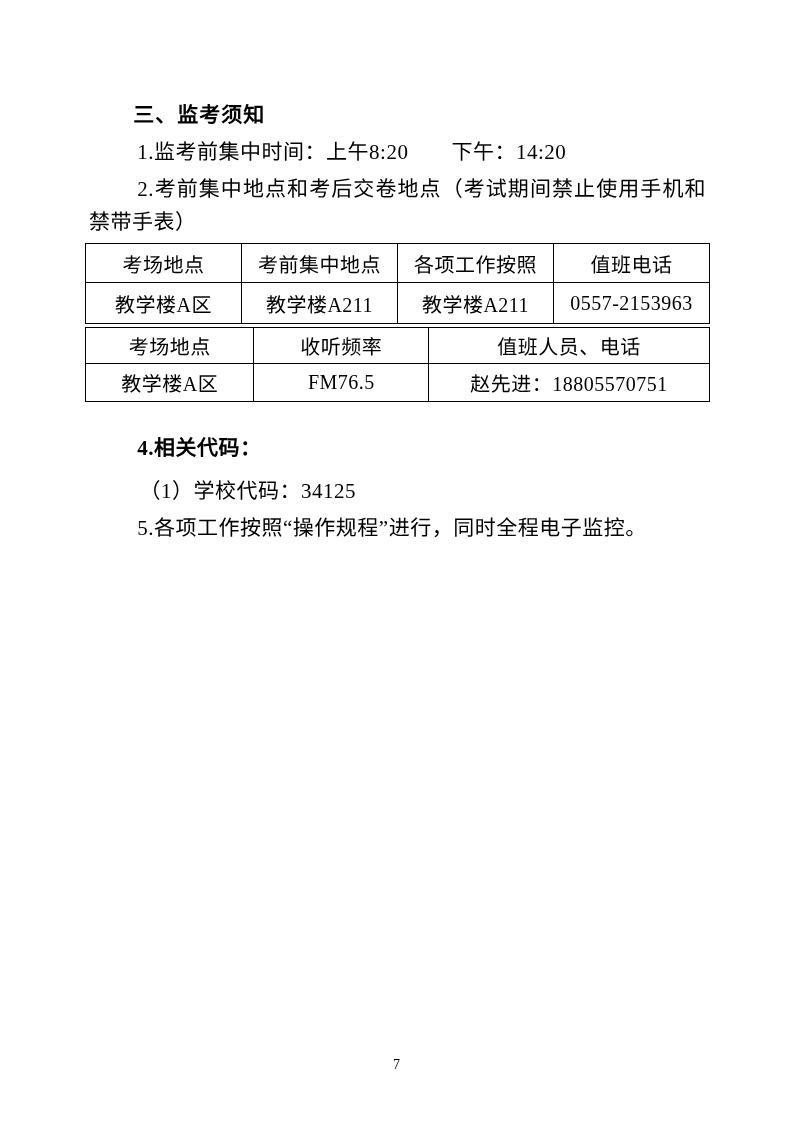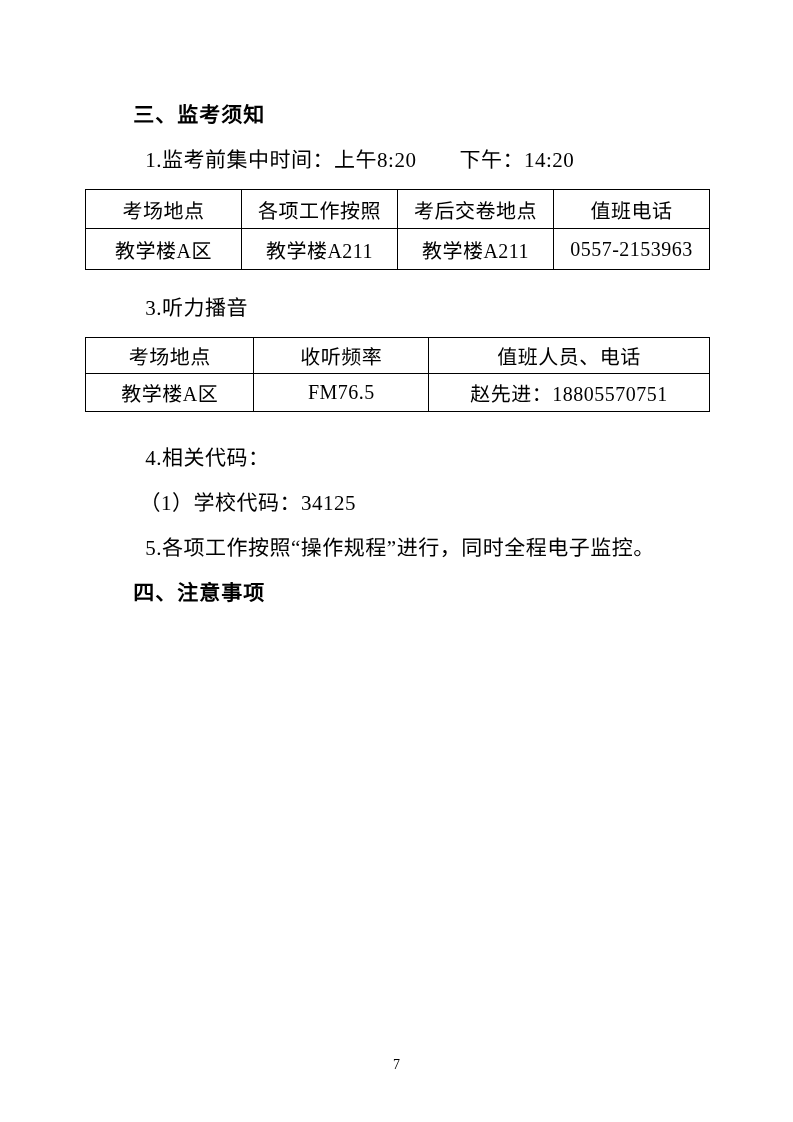--- a/index.html
+++ b/index.html
@@ -13,21 +13,21 @@
     color: #000000;
   }
   .page {
     box-sizing: border-box;
     width: 793px;
     height: 948px;
     padding: 99px 83px 0 85px;
     position: relative;
   }
   .para {
-    margin: 12px;
+    margin: 4px;
     font-size: 21px;
     line-height: 33px;
     text-align: justify;
     text-indent: 2.3em;
     letter-spacing: 0.5px;
   }
   .heading {
     margin: 0;
     font-size: 21px;
     line-height: 33px;
@@ -56,59 +56,59 @@
     padding: 0;
     letter-spacing: 0.5px;
   }
   #assembly-table { margin-top: 0; }
   #assembly-table td { height: 38px; }
   #assembly-table tr.data-row td { height: 40px; }
   #listening-para { margin-top: 22px; }
   #listening-table { margin-top: 3px; }
   #listening-table td { height: 35px; }
   #listening-table tr.data-row td { height: 37px; }
-  #codes-para { margin-top: 30px; }
+  #codes-para { margin-top: 30px; font-weight: bold; }
   .footer-pagenum {
     position: absolute;
     left: 0;
     right: 0;
     top: 1056px;
     text-align: center;
     font-size: 14px;
     line-height: 18px;
   }
 </style>
 </head>
 <body>
 
 <div class="page">
 
   <h2 class="heading">三、监考须知</h2>
 
   <p class="para">1.监考前集中时间：上午8:20　　下午：14:20</p>
 
+  <p class="para">2.考前集中地点和考后交卷地点（考试期间禁止使用手机和禁带手表）</p>
 
   <table class="doc-table" id="assembly-table">
     <tbody>
       <tr class="header-row">
         <td>考场地点</td>
+        <td>考前集中地点</td>
         <td>各项工作按照</td>
-        <td>考后交卷地点</td>
         <td>值班电话</td>
       </tr>
       <tr class="data-row">
         <td>教学楼A区</td>
         <td>教学楼A211</td>
         <td>教学楼A211</td>
         <td>0557-2153963</td>
       </tr>
     </tbody>
   </table>
 
-  <p class="para" id="listening-para">3.听力播音</p>
 
   <table class="doc-table" id="listening-table">
     <colgroup>
       <col style="width:27%">
       <col style="width:28%">
       <col style="width:45%">
     </colgroup>
     <tbody>
       <tr class="header-row">
         <td>考场地点</td>
@@ -123,20 +123,19 @@
     </tbody>
   </table>
 
   <p class="para" id="codes-para">4.相关代码：</p>
 
   <p class="sub-item">（1）学校代码：34125</p>
 
 
   <p class="para">5.各项工作按照“操作规程”进行，同时全程电子监控。</p>
 
-  <h2 class="heading">四、注意事项</h2>
 
 
 
 
   <div class="footer-pagenum">7</div>
 
 </div>
 
 </body></html>

